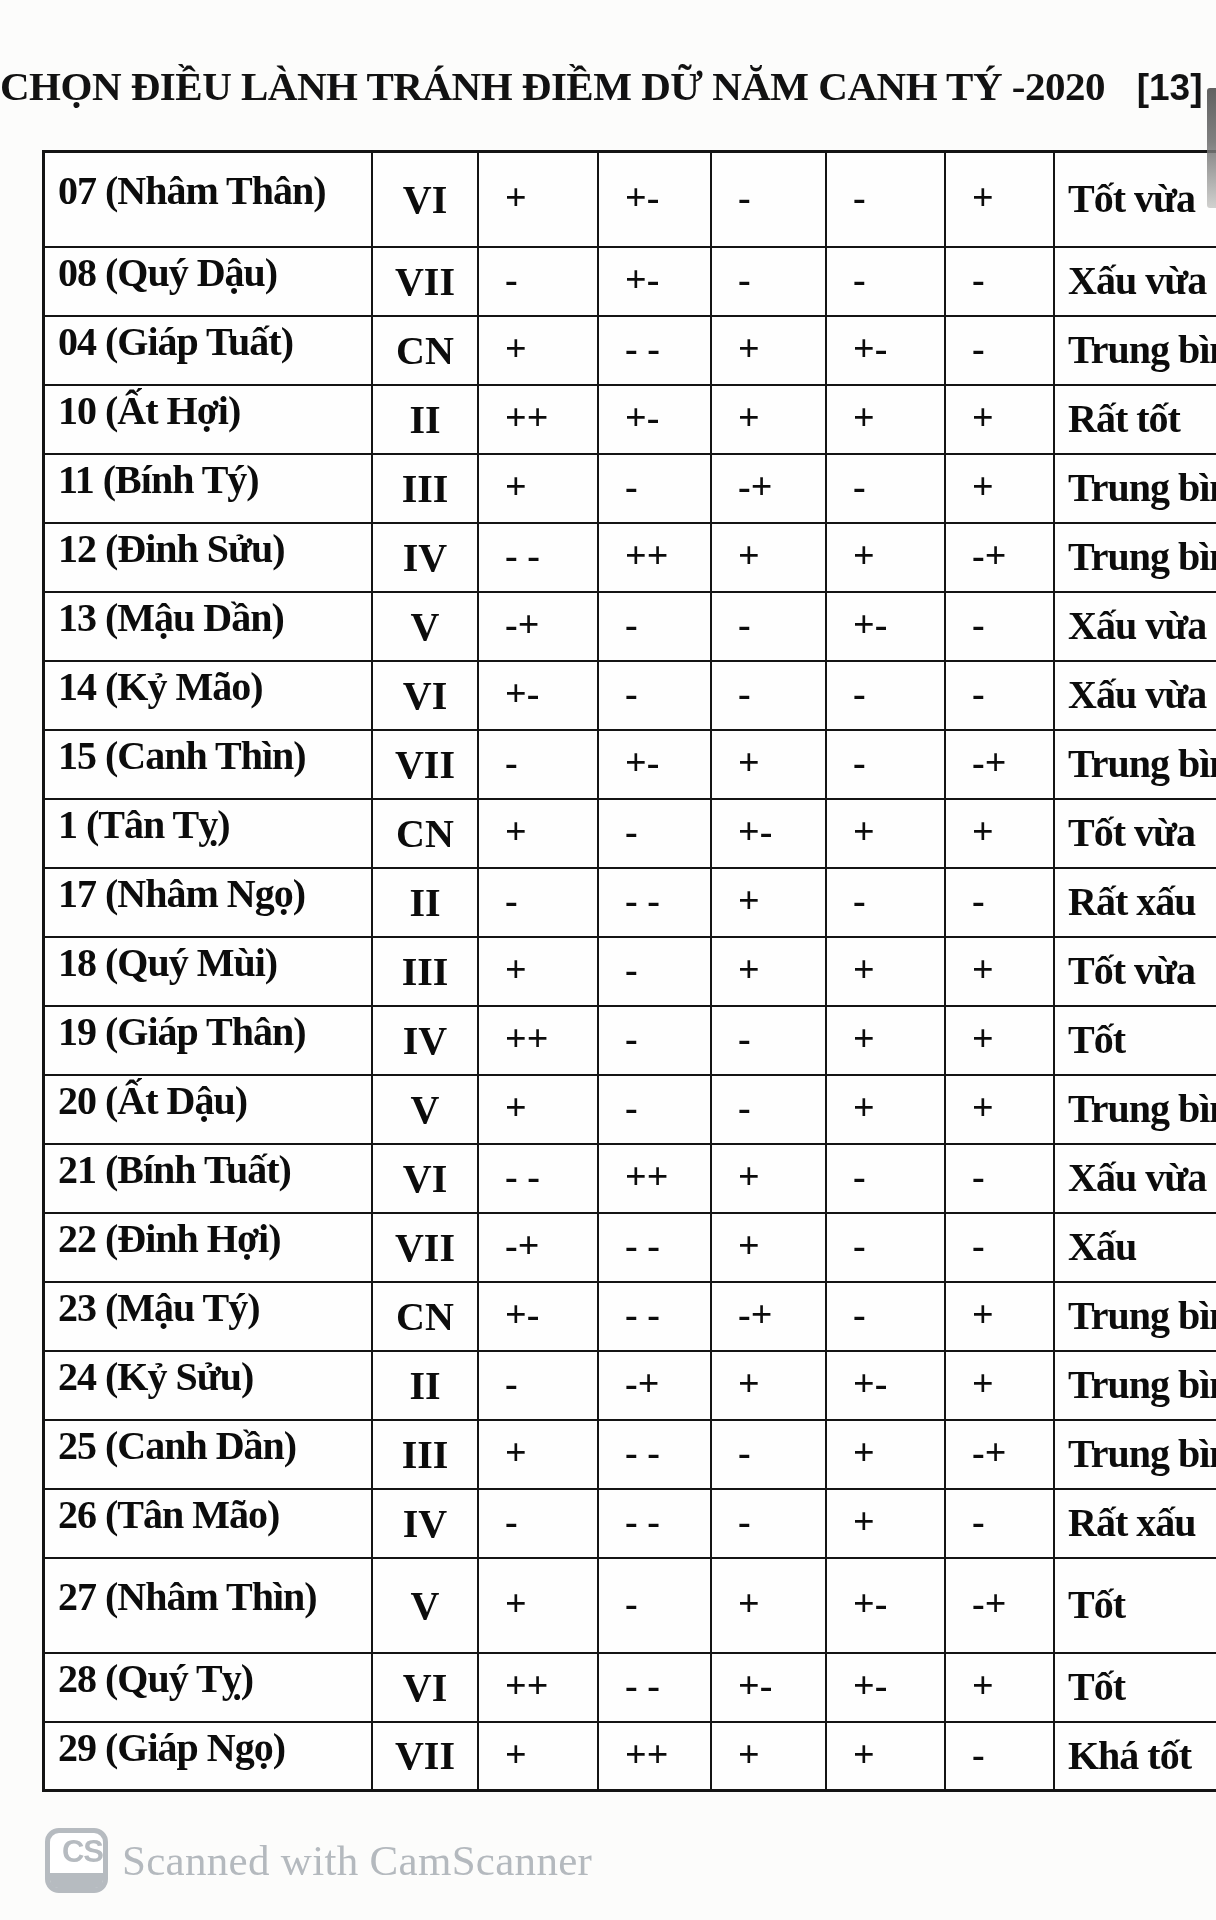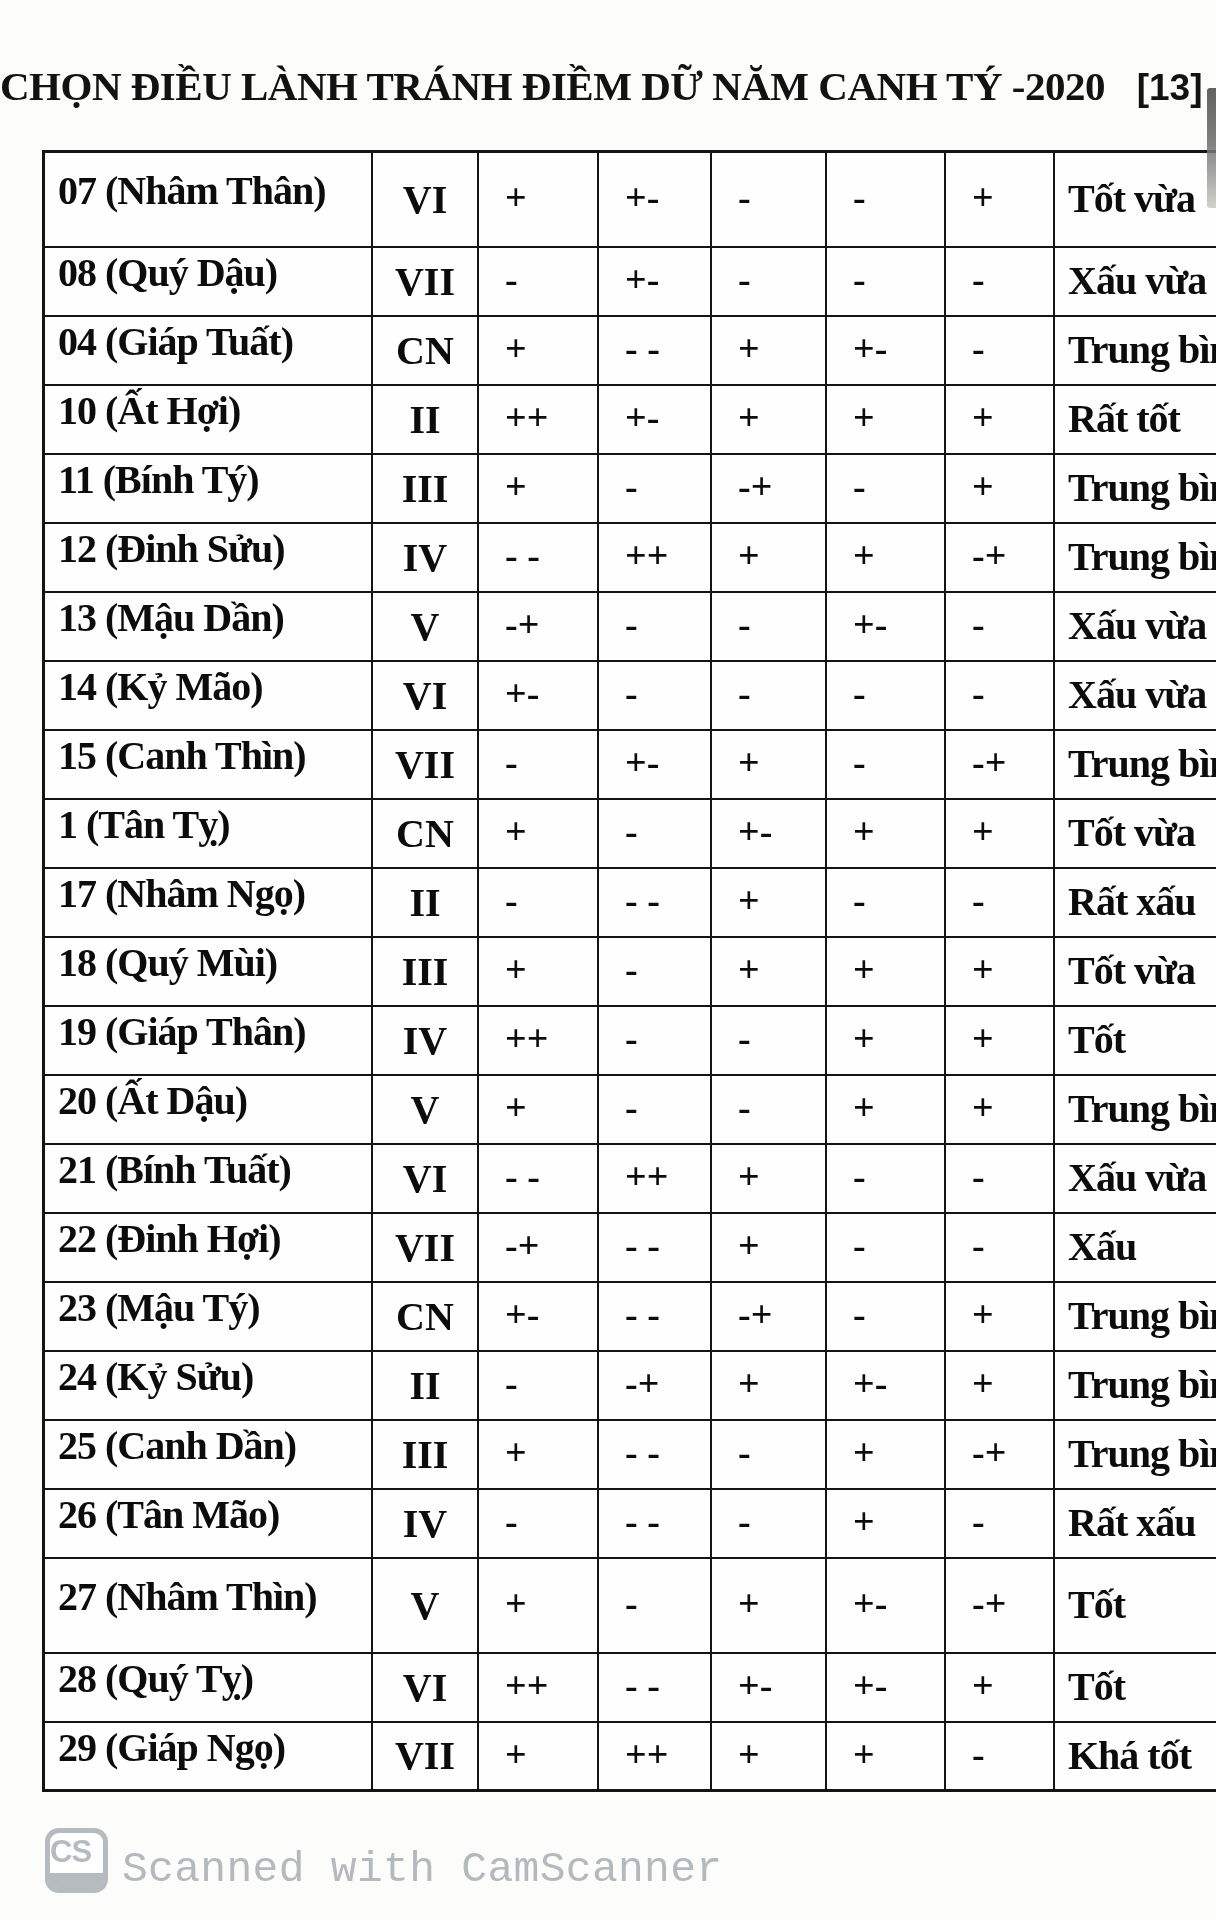--- a/index.html
+++ b/index.html
@@ -42,32 +42,32 @@
     position:absolute;right:0;top:88px;width:9px;height:120px;
     background:linear-gradient(#454545 0%,#6a6a6a 45%,#c9c9c7 100%);
     border-radius:3px 0 0 3px;opacity:.85;
   }
   
   .cam-logo{
     position:absolute;left:45px;top:1828px;width:63px;height:65px;
     border:5px solid #b6bbc0;border-radius:14px;box-sizing:border-box;background:#ffffff;
   }
   .cam-logo .cs{
-    position:absolute;top:1px;left:0;right:0;text-align:left;
+    position:absolute;top:1px;left:0;right:0;text-align:right;
     font-family:"Liberation Sans",sans-serif;font-weight:bold;
     font-size:31px;color:#b6bbc0;letter-spacing:-1px;
   }
   .cam-logo .bar{
     position:absolute;left:0;right:0;bottom:0;height:15px;
     background:#b6bbc0;border-radius:0 0 8px 8px;
   }
   .cam-text{
     position:absolute;left:122px;top:1836px;
-    font-family:Liberation Mono, monospace;font-size:43px;
-    color:#b4b9be;letter-spacing:0.3px;margin-top:9px;
+    font-family:Liberation Serif, serif;font-size:43px;
+    color:#b4b9be;letter-spacing:0.3px;
   }
 </style>
 </head>
 <body>
 
 <div class="page-title">
   <span class="title-main">CHỌN ĐIỀU LÀNH TRÁNH ĐIỀM DỮ</span>
   <span class="title-year">NĂM CANH TÝ -2020</span>
   <span class="page-num">[13]</span>
 </div>

